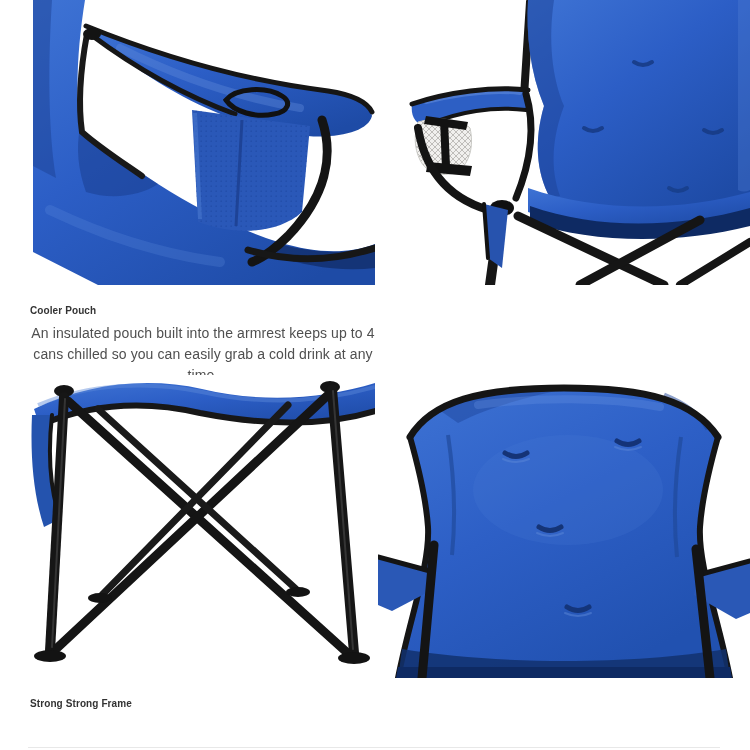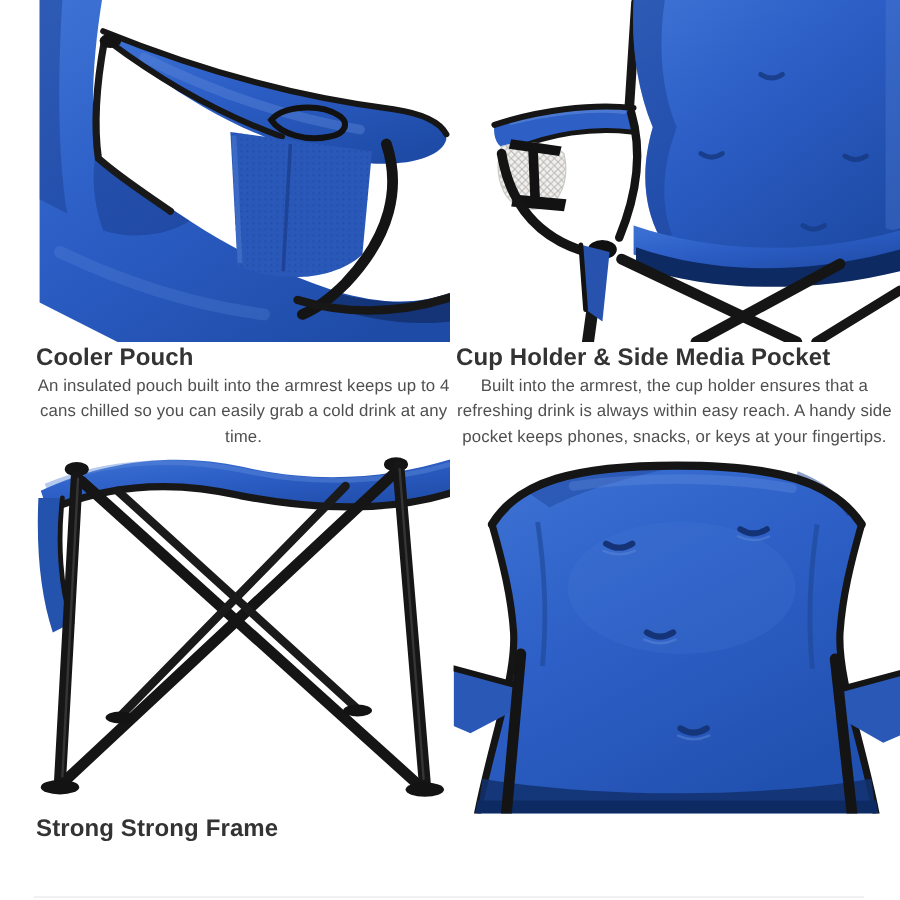--- a/index.html
+++ b/index.html
@@ -10,21 +10,21 @@
   }
   .grid{display:grid;grid-template-columns:375px 375px;grid-template-rows:375px 375px}
   .cell{overflow:hidden}
   .photo{line-height:0}
   .photo svg{display:block}
   .col-l .photo{margin-left:30px}
   .col-r .photo{margin-left:3px}
   .col-l .txt{margin-left:30px;width:346px}
   .col-r .txt{margin-left:5px;width:364px}
   h3{
-    margin:6px 0 5px;font-size:20px;line-height:15px;font-weight:bold;
+    margin:18px 0 5px;font-size:10px;line-height:15px;font-weight:bold;
     color:var(--heading-text,#333333);letter-spacing:.1px;
   }
   p{
     margin:0;font-size:14px;line-height:21px;
     color:var(--body-text,#4f4f4f);white-space:pre-line;letter-spacing:.1px;text-align:center;
   }
   .divider{
     position:absolute;left:28px;right:30px;bottom:2px;height:0;
     border-top:1px solid var(--divider-color,#e8e8e8);
   }
@@ -143,26 +143,20 @@
           <path d="M140 216 L286 285" stroke="#151515" stroke-width="9"></path>
           <path d="M322 220 L202 285" stroke="#151515" stroke-width="9"></path>
           <path d="M372 242 L302 285" stroke="#151515" stroke-width="8"></path>
         </g>
         <g>
           <path d="M106 204 L130 210 L124 268 L110 258 Z" fill="#2753ae"></path>
           <path d="M106 204 L110 258" stroke="#121212" stroke-width="4" stroke-linecap="round"></path>
         </g>
       </svg>
     </figure>
-    <div class="txt">
-      <h3>Cup Holder &amp; Side Media Pocket</h3>
-      <p>Built into the armrest, the cup holder ensures that a
-refreshing drink is always within easy reach. A handy side
-pocket keeps phones, snacks, or keys at your fingertips.</p>
-    </div>
   </section>
 
   <section class="cell col-l">
     <figure class="photo" style="margin:0 0 0 30px">
       <svg width="345" height="303" viewBox="0 0 345 303" xmlns="http://www.w3.org/2000/svg">
         <defs>
           <linearGradient id="fabC" x1="0" y1="0" x2="0.8" y2="1">
             <stop offset="0" stop-color="#3e73d4"></stop>
               <stop offset="0.45" stop-color="#2c5ec6"></stop>
               <stop offset="1" stop-color="#1e4ba6"></stop>

